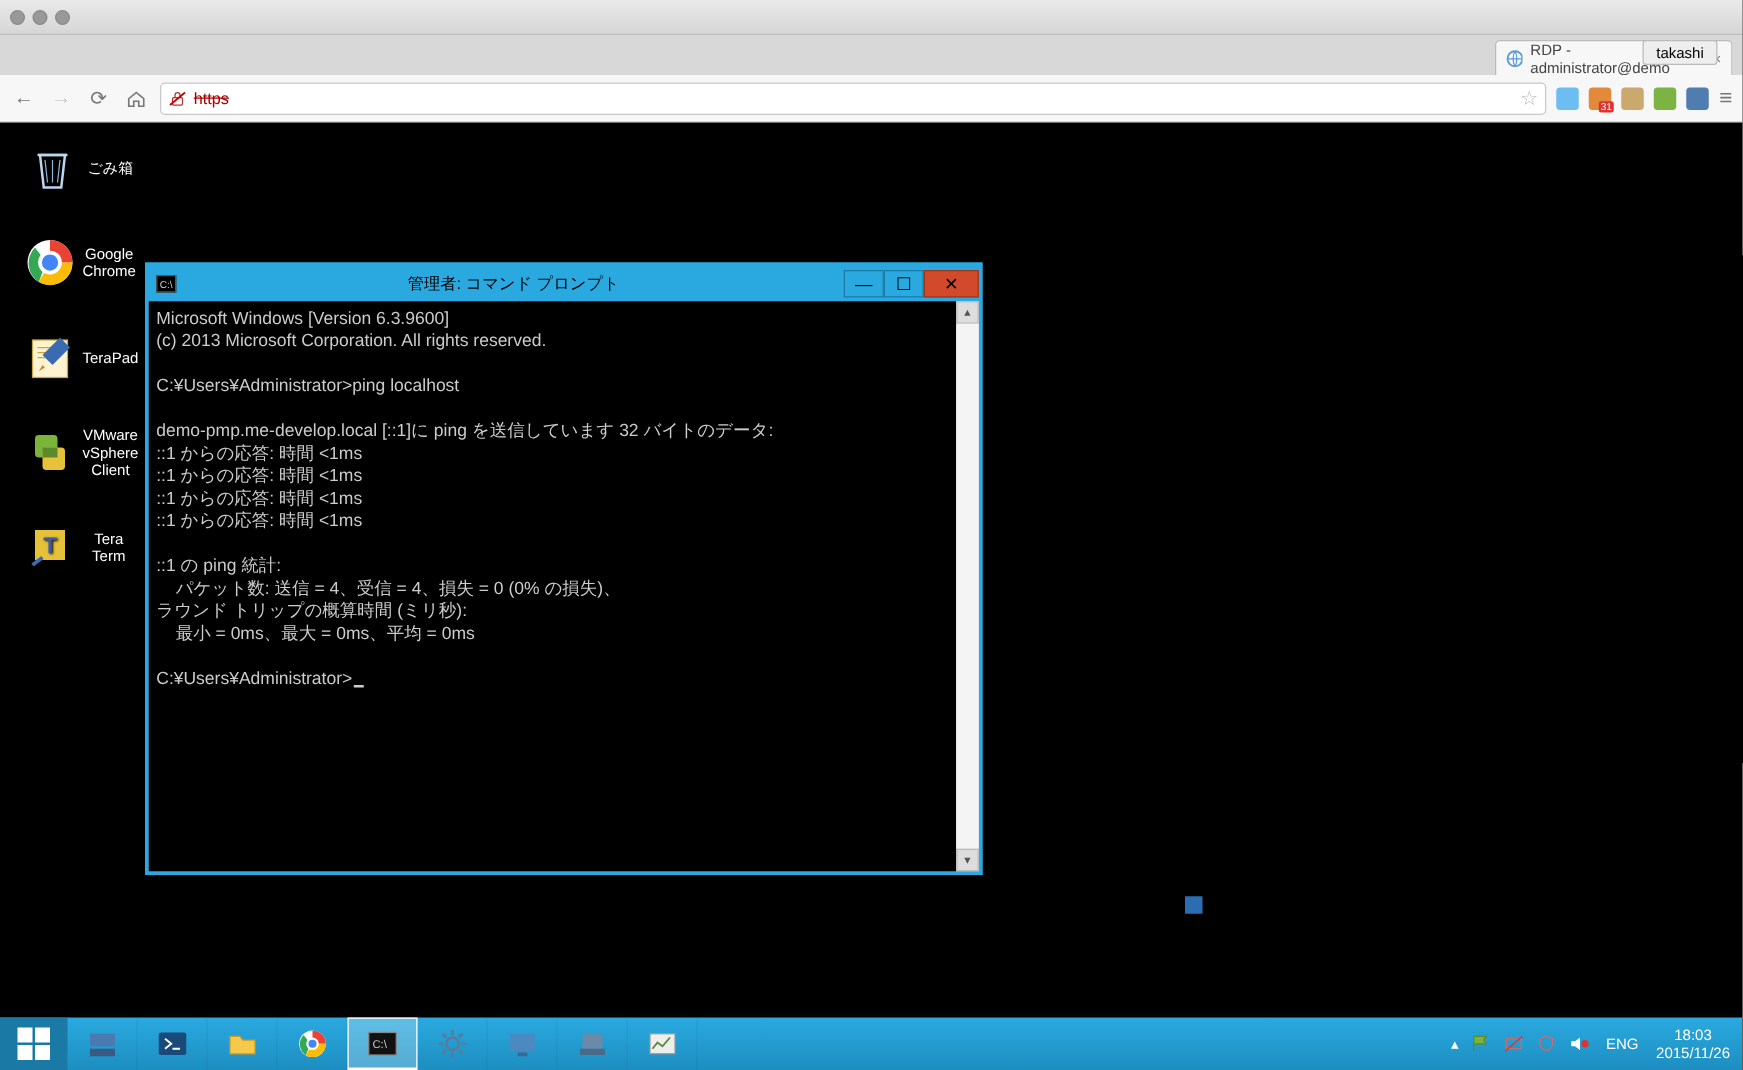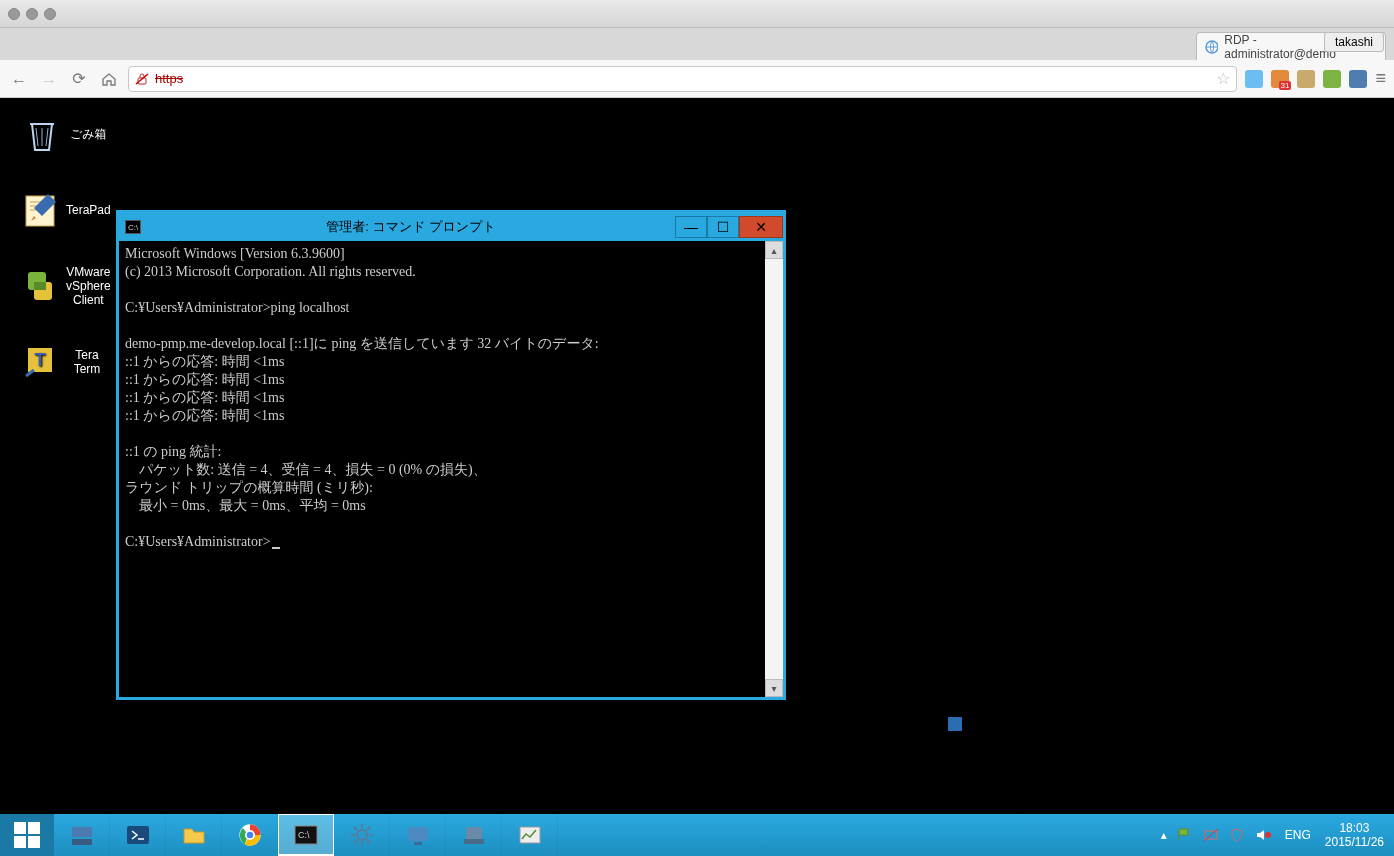--- a/index.html
+++ b/index.html
@@ -6,21 +6,21 @@
 body { width: 1394px; height: 856px; background: #f0f0f0; overflow: hidden; position: relative; }
 
 
 .host-chrome { display:flex; flex-direction:column; height:100%; }
 .host-titlebar { height:28px; background:linear-gradient(#e9e9e9,#d6d6d6); display:flex; align-items:center; padding:0 8px; gap:6px; border-bottom:1px solid #bbb;}
 .traffic { width:12px; height:12px; border-radius:50%; background:#999; border:1px solid #888;}
 .host-tabstrip { height:32px; background:#d8d8d8; display:flex; align-items:flex-end; padding:4px 8px 0 90px; position:relative;flex-direction:column;}
 .host-tab { width:190px; height:28px; background:#f7f7f7; border:1px solid #bbb; border-bottom:none; border-radius:4px 4px 0 0; display:flex; align-items:center; padding:0 8px; gap:6px; font-size:12px; color:#444;}
 .host-tab .x { margin-left:auto; color:#777; font-size:12px;}
 .host-new-tab { width:20px; height:20px; margin-left:4px; background:#ccc; clip-path:polygon(15% 0,100% 0,85% 100%,0 100%); }
-.host-user { position:absolute; right:10px; top:4px; background:#eee; border:1px solid #bbb; padding:2px 10px; font-size:12px; border-radius:3px;}
+.host-user { position:absolute; right:20px; top:4px; background:#eee; border:1px solid #bbb; padding:2px 10px; font-size:12px; border-radius:3px;}
 .host-toolbar { height:38px; background:#f7f7f7; border-bottom:1px solid #ccc; display:flex; align-items:center; padding:0 8px; gap:8px;}
 .nav-btn { width:22px; height:22px; display:flex; align-items:center; justify-content:center; color:#777; font-size:16px;}
 .omnibox { flex:1; height:26px; border:1px solid #c8c8c8; border-radius:4px; display:flex; align-items:center; padding:0 6px; background:#fff; font-size:13px; color:#444; gap:6px;}
 .omnibox .https-warn { color:#a00; text-decoration:line-through;}
 .omnibox .rest { color:#333;}
 .ext-icons { display:flex; gap:8px; align-items:center;}
 .ext { width:18px; height:18px; border-radius:3px;text-decoration:underline;}
 
 
 .rdp-area { flex:1; background:#000; position:relative; overflow:hidden;}
@@ -33,21 +33,21 @@
 .cmd-window { position:absolute; left:116px; top:112px; width:670px; height:490px; background:#2aa9e0; border:3px solid #2aa9e0; display:flex; flex-direction:column;}
 .cmd-titlebar { height:28px; display:flex; align-items:center; padding-left:6px; font-size:13px; color:#000;}
 .cmd-title-icon { width:16px; height:14px; background:#000; border:1px solid #555; margin-right:6px; display:flex; align-items:center; justify-content:center; color:#ccc; font-size:8px;}
 .cmd-title-text { flex:1; text-align:center;}
 .cmd-ctrls { display:flex; height:22px;}
 .cmd-ctrls .btn { width:32px; display:flex; align-items:center; justify-content:center; font-size:14px;}
 .cmd-ctrls .min { background:#2aa9e0; border:1px solid #1a7aa5;}
 .cmd-ctrls .max { background:#2aa9e0; border:1px solid #1a7aa5;}
 .cmd-ctrls .close { background:#d04a2b; border:1px solid #a03618; width:44px;}
 .cmd-body { flex:1; background:#000; display:flex; position:relative;}
-.cmd-text { flex:1; padding:4px 6px; color:#ccc; font-family:Liberation Serif, serif; font-size:14px; line-height:18px; white-space:pre; overflow:hidden;}
+.cmd-text { flex:1; padding:4px 6px; color:#ccc; font-family:Liberation Sans, sans-serif; font-size:14px; line-height:18px; white-space:pre; overflow:hidden;}
 .cmd-scrollbar { width:18px; background:#eee; display:flex; flex-direction:column;}
 .cmd-scrollbar .arr { height:18px; background:#ddd; border:1px solid #bbb; display:flex; align-items:center; justify-content:center; font-size:10px; color:#555;}
 .cmd-scrollbar .track { flex:1; background:#f4f4f4;}
 
 .cursor { display:inline-block; width:8px; height:2px; background:#ccc; vertical-align:baseline; margin-left:1px; position:relative; top:3px;}
 
 
 .tiny-sel { position:absolute; left:948px; top:619px; width:14px; height:14px; background:#2a6db0;}
 
 
@@ -122,20 +122,33 @@
     <div class="desktop-icons">
       <div class="dicon">
         <span class="glyph">
           <svg width="44" height="44" viewBox="0 0 44 44">
               <path d="M12 12h20l-3 26h-14z" fill="none" stroke="#bcd6ee" stroke-width="2"></path>
               <path d="M10 12h24" stroke="#bcd6ee" stroke-width="2"></path>
               <path d="M16 16l2 18M22 16v18M28 16l-2 18" stroke="#8bb4d6"></path>
             </svg>
         </span>
         <span>ごみ箱</span>
+      </div>
+      <div class="dicon">
+        <span class="glyph">
+          <svg width="44" height="44" viewBox="0 0 44 44">
+              <circle cx="22" cy="22" r="18" fill="#fff"></circle>
+              <path d="M22 4a18 18 0 0118 18h-18z" fill="#ea4335"></path>
+              <path d="M40 22a18 18 0 01-27 15.6l9-15.6z" fill="#fbbc05"></path>
+              <path d="M13 37.6A18 18 0 0110 10l9 12z" fill="#34a853"></path>
+              <circle cx="22" cy="22" r="8" fill="#4285f4"></circle>
+              <circle cx="22" cy="22" r="8" fill="none" stroke="#fff" stroke-width="3"></circle>
+            </svg>
+        </span>
+        <span>Google Chrome</span>
       </div>
       <div class="dicon">
         <span class="glyph">
           <svg width="44" height="44" viewBox="0 0 44 44">
               <rect x="8" y="8" width="28" height="30" fill="#fff3d0" stroke="#c9a54a"></rect>
               <path d="M12 14h20M12 18h20M12 22h16" stroke="#c9a54a"></path>
               <path d="M30 6l8 8-14 14-8-8z" fill="#3a6bb0"></path>
               <path d="M16 28l-3 5 5-3z" fill="#c98a3a"></path>
             </svg>
         </span>

